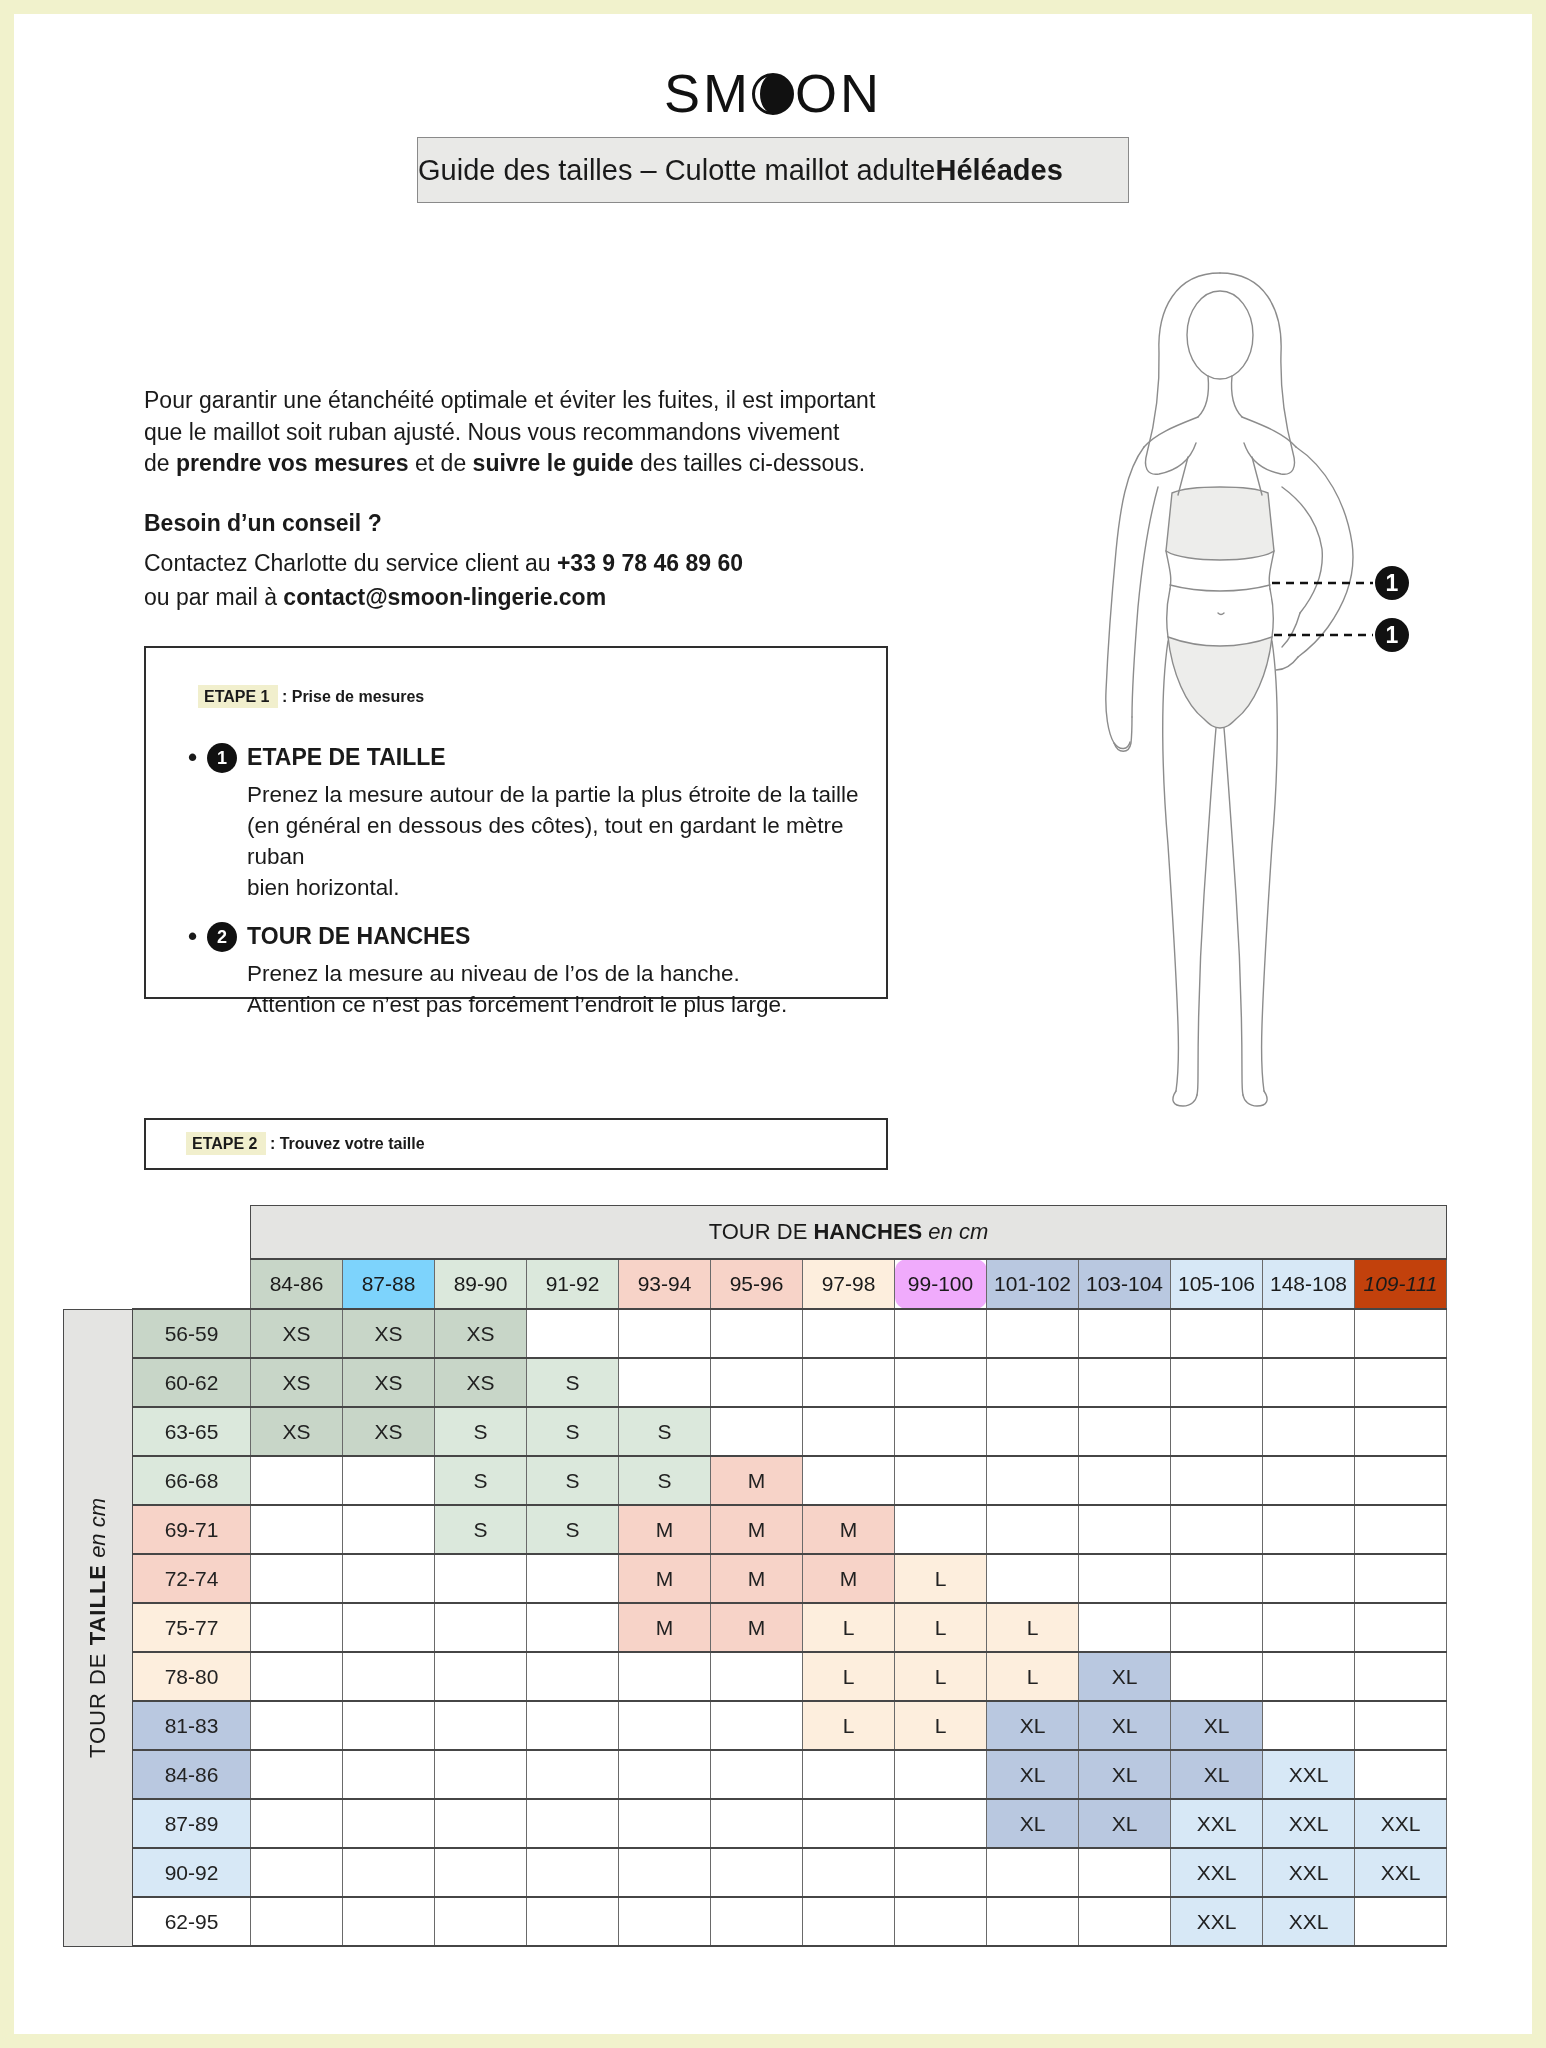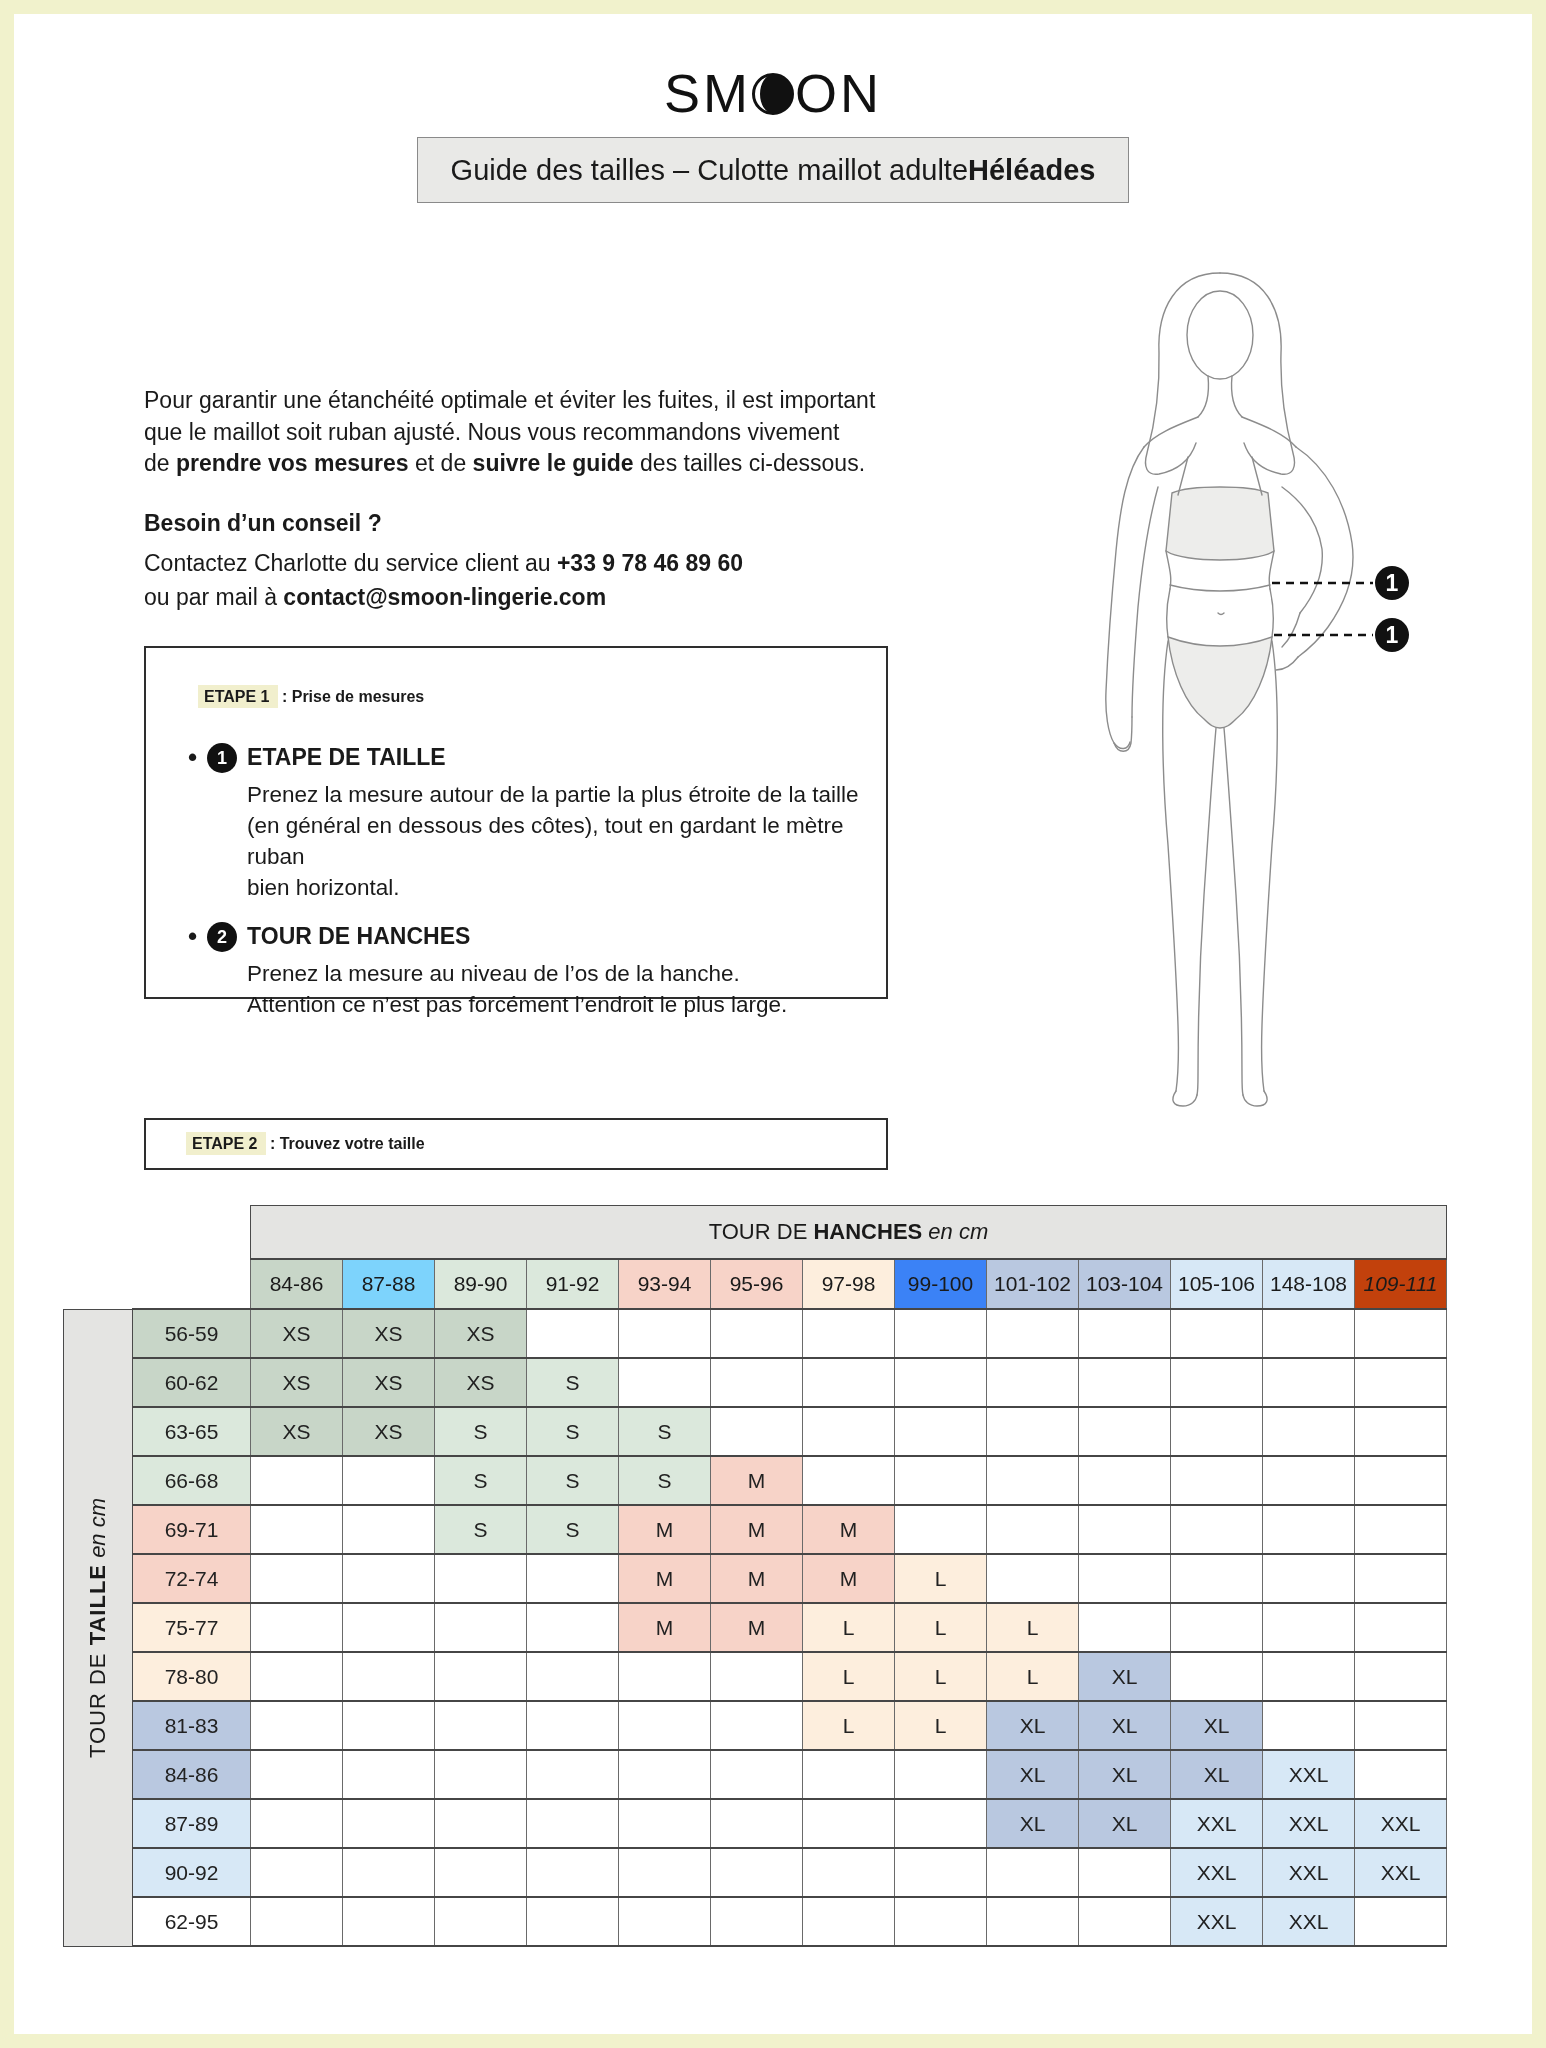--- a/index.html
+++ b/index.html
@@ -8,21 +8,21 @@
   #sheet { position:absolute; left:14px; top:14px; right:14px; bottom:14px; background:#ffffff; }
 
   .abs { position:absolute; }
 
   
   #logo { left:0; top:62px; width:1546px; text-align:center; font-size:54px; letter-spacing:3px; color:#111; font-weight:400; }
   #logo svg { vertical-align:-4px; }
 
   
   #title-box { left:417px; top:137px; width:710px; height:64px; background:#e9e9e7; border:1px solid #8a8a8a;
-               display:flex; align-items:center; justify-content:center; font-size:29px; }
+               display:flex; align-items:center; justify-content:flex-start; font-size:29px; }
   #title-box b { margin-left:0; }
 
   
   #intro { left:144px; top:385px; font-size:23px; line-height:31.5px; }
 
   
   #advice { left:144px; top:506px; font-size:23px; line-height:34px; }
   #advice .heading { font-weight:bold; margin-bottom:6px; }
 
   
@@ -204,21 +204,21 @@
         </tr>
         <tr class="colhead-row" id="col-row">
           <td class="spacer" colspan="2"></td>
         <th class="colhead" style="background: rgb(200, 214, 200);">84-86</th>
             <th class="colhead" style="background: #7dd3fc;">87-88</th>
             <th class="colhead" style="background: rgb(219, 232, 220);">89-90</th>
             <th class="colhead" style="background: rgb(219, 232, 220);">91-92</th>
             <th class="colhead" style="background: rgb(247, 211, 200);">93-94</th>
             <th class="colhead" style="background: rgb(247, 211, 200);">95-96</th>
             <th class="colhead" style="background: rgb(253, 238, 221);">97-98</th>
-            <th class="colhead" style="background: #3b82f6;">99-100</th>
+            <th class="colhead" style="background: #f0abfc; border-radius: 12px;">99-100</th>
             <th class="colhead" style="background: rgb(185, 200, 224);">101-102</th>
             <th class="colhead" style="background: rgb(185, 200, 224);">103-104</th>
             <th class="colhead" style="background: rgb(215, 232, 246);">105-106</th>
             <th class="colhead" style="background: rgb(215, 232, 246);">148-108</th>
             <th class="colhead" style="background: #c2410c; font-style: italic;">109-111</th>
           </tr>
       </thead>
       <tbody id="table-body">
           <tr>
             <td class="vband" rowspan="13">

